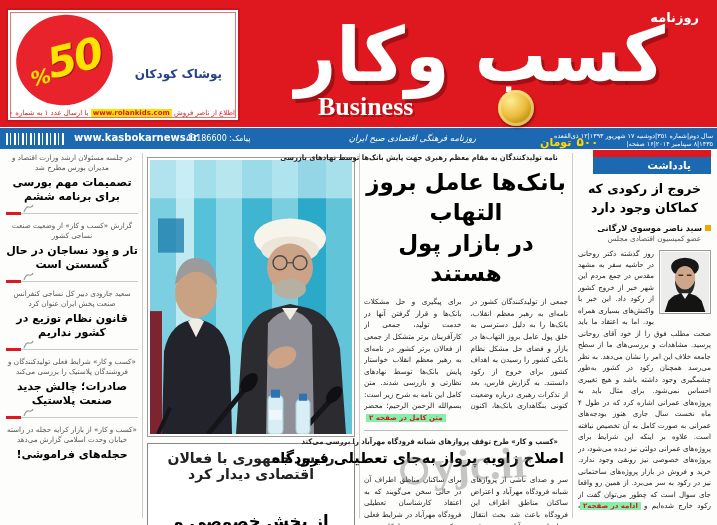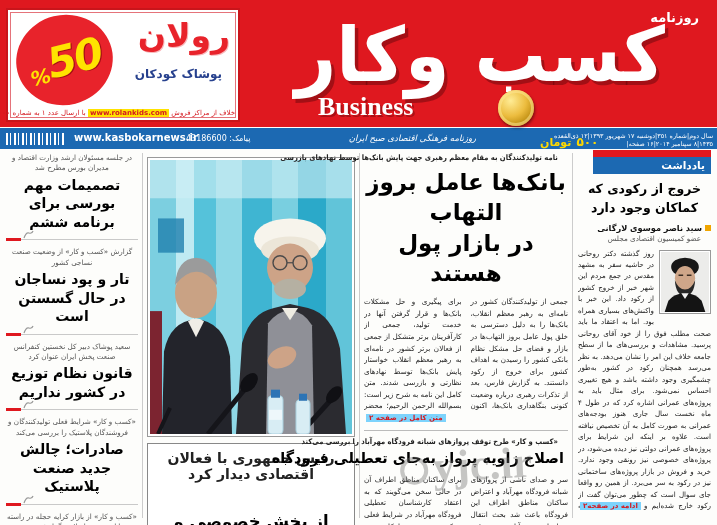--- a/index.html
+++ b/index.html
@@ -51,21 +51,21 @@
   .ib-date { position:absolute; left:548px; right:4px; top:4px; color:#fff; font-size:6.4px;
              direction:rtl; text-align:right; line-height:1.3; }
 
   
   .vline { position:absolute; top:153px; bottom:7px; width:1px; background:#ccc; }
 
   
   .leftcol { position:absolute; left:6px; top:153px; width:132px; }
   .news-item { text-align:center; direction:rtl; }
   .news-item .kicker { font-size:7.2px; color:#555; line-height:1.45; }
-  .news-item .hl { font-size:14px; font-weight:bold; color:#000; line-height:1.32; margin-top:2px; }
+  .news-item .hl { font-size:11px; font-weight:bold; color:#000; line-height:1.32; margin-top:2px; }
   .sep { position:relative; height:9px; border-bottom:1px solid #c9c9c9; margin-bottom:7px; }
   .sep::after { content:""; position:absolute; left:0; bottom:-2px; width:15px; height:3px; background:#df181f; }
   .sep .pen { position:absolute; left:17px; bottom:-4px; }
 
   
   .photocol { position:absolute; left:147px; top:157px; width:208px; }
   .photo-frame { border:1px solid #999; padding:2px; background:#fff; height:280px; }
   .photo-frame svg { width:100%; height:100%; display:block; }
   .caption-box { margin-top:6px; border:1px solid #888; padding:6px 4px 9px; text-align:center;
                  direction:rtl; position:relative; background:#fff; }
@@ -77,35 +77,35 @@
   .lead-kicker, .air-kicker { font-size:7.6px; font-weight:bold; color:#222; direction:rtl; text-align:center;
                white-space:nowrap; transform:scaleX(.9); transform-origin:center; }
   .lead-hl { font-size:23px; font-weight:bold; color:#000; direction:rtl; text-align:center;
              line-height:1.32; margin:5px 0 8px; }
   .bodywrap { position:relative; }
   .cols { direction:rtl; column-count:2; column-gap:9px; font-size:7.2px; line-height:1.6;
           text-align:justify; color:#222; overflow:hidden; }
   .lead-body { height:126px; }
   .air-body { height:99px; }
   .pageref-abs { position:absolute; left:2px; bottom:0; color:#d41920; font-weight:bold; font-size:7px;
-                 background:#7dd3fc; padding:0 3px; direction:rtl; }
+                 background:#86efac; padding:0 3px; direction:rtl; }
   .hdiv { border-top:1px solid #bbb; margin:8px 0 6px; }
   .air-hl { font-size:15px; font-weight:bold; color:#000; direction:rtl; text-align:center;
             white-space:nowrap; transform:scaleX(.96); transform-origin:center; margin:3px 0 7px; }
   .wm { position:absolute; left:-6px; right:-6px; top:-34px; text-align:center; z-index:3;
         font-family:"Liberation Serif", serif; font-weight:bold; font-size:44px;
         color:rgba(105,105,105,.38); transform:rotate(-3deg); direction:ltr; pointer-events:none; }
   .wm .ring { display:inline-block; width:28px; height:28px; border:4px solid rgba(105,105,105,.38);
               border-radius:50%; margin-right:5px; vertical-align:-2px; }
 
   
   .notecol { position:absolute; left:578px; top:150px; width:133px; }
   .note-redbar { width:118px; height:7px; background:#df181f; margin-left:auto; }
   .note-bluebar { width:118px; background:#1c69b2; color:#fff; font-weight:bold; font-size:10.5px;
-                  text-align:right; direction:rtl; padding:2px 6px 3px; margin-left:auto; }
+                  text-align:right; direction:rtl; padding:2px 20px 3px; margin-left:auto; }
   .note-title { margin-top:6px; font-size:12.5px; font-weight:bold; color:#000; direction:rtl;
                 text-align:center; line-height:1.5; }
   .author-row { direction:rtl; margin-top:5px; font-size:8.2px; font-weight:bold; color:#111;
                 display:flex; align-items:center; gap:3px; }
   .author-row .bullet { width:6px; height:6px; background:#f0a500; flex:0 0 auto; }
   .note-role { direction:rtl; font-size:7.2px; color:#555; margin:1px 10px 5px 0; }
   .note-bodywrap { position:relative; height:262px; }
   .note-body { direction:rtl; text-align:justify; font-size:7.1px; line-height:1.62; color:#222;
                height:262px; overflow:hidden; }
   .portrait { float:right; width:52px; height:64px; border:1px solid #999; margin:2px 0 3px 5px;
@@ -116,24 +116,23 @@
 <body>
 
 <div class="page">
 
   <header class="band">
     <div class="ad-box">
       <div class="ad-circle">
         <span class="pct">%</span>
           <span class="num">50</span>
       </div>
-      <div class="ad-brand">رولان</div>
       <div class="ad-sub">پوشاک کودکان</div>
       <div class="ad-contact">
-        <span>خلاف از مراکز فروش</span>
+        <span>اطلاع از ناصر فروش</span>
         <span class="site">www.rolankids.com</span>
         <span>با ارسال عدد ۱ به شماره</span>
         <span class="num2">۳۰۰۰۴۱۲۸۰۰۰۰</span>
       </div>
     </div>
     <div class="mast-label">روزنامه</div>
     <div class="mast-title">کسب وکار</div>
     <div class="mast-sub">Business</div>
     <div class="coin"></div>
   </header>
@@ -167,21 +166,21 @@
     <div class="news-item">
       <div class="kicker">گزارش «کسب و کار» از وضعیت صنعت نساجی کشور</div>
       <div class="hl">تار و پود نساجان در حال گسستن است</div>
       <div class="sep">
           <span class="pen"><svg width="11" height="9" viewBox="0 0 11 9">
               <path d="M1 8 Q3 2 6 3 Q9 4 10 1" fill="none" stroke="#999" stroke-width="1.2"></path>
             </svg></span>
         </div>
     </div>
     <div class="news-item">
-      <div class="kicker">سعید پوشاک دبیر کل نخستین کنفرانس صنعت پخش ایران عنوان کرد</div>
+      <div class="kicker">سعید جارودی دبیر کل نساجی کنفرانس صنعت پخش ایران عنوان کرد</div>
       <div class="hl">قانون نظام توزیع در کشور نداریم</div>
       <div class="sep">
           <span class="pen"><svg width="11" height="9" viewBox="0 0 11 9">
               <path d="M1 8 Q3 2 6 3 Q9 4 10 1" fill="none" stroke="#999" stroke-width="1.2"></path>
             </svg></span>
         </div>
     </div>
     <div class="news-item">
       <div class="kicker">«کسب و کار» شرایط فعلی تولیدکنندگان و فروشندگان پلاستیک را بررسی می‌کند</div>
       <div class="hl">صادرات؛ چالش جدید صنعت پلاستیک</div>

